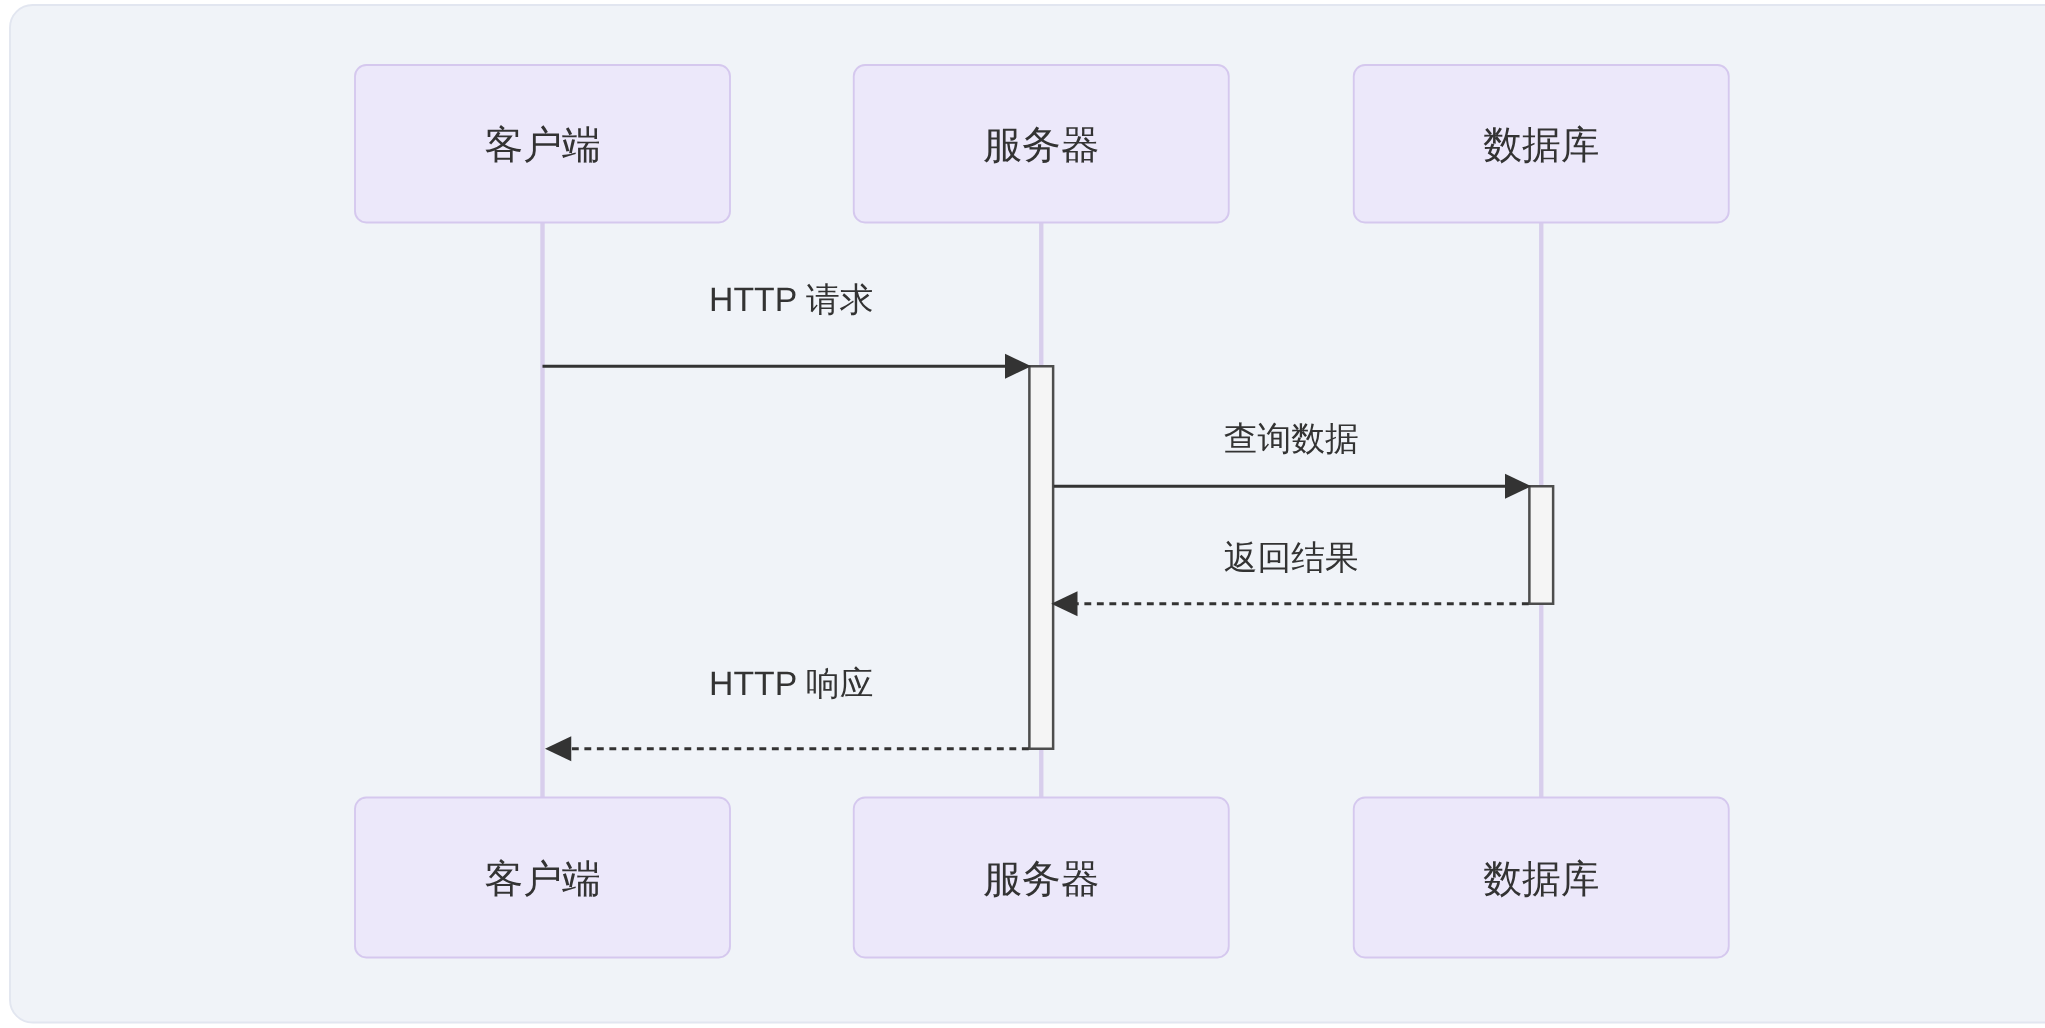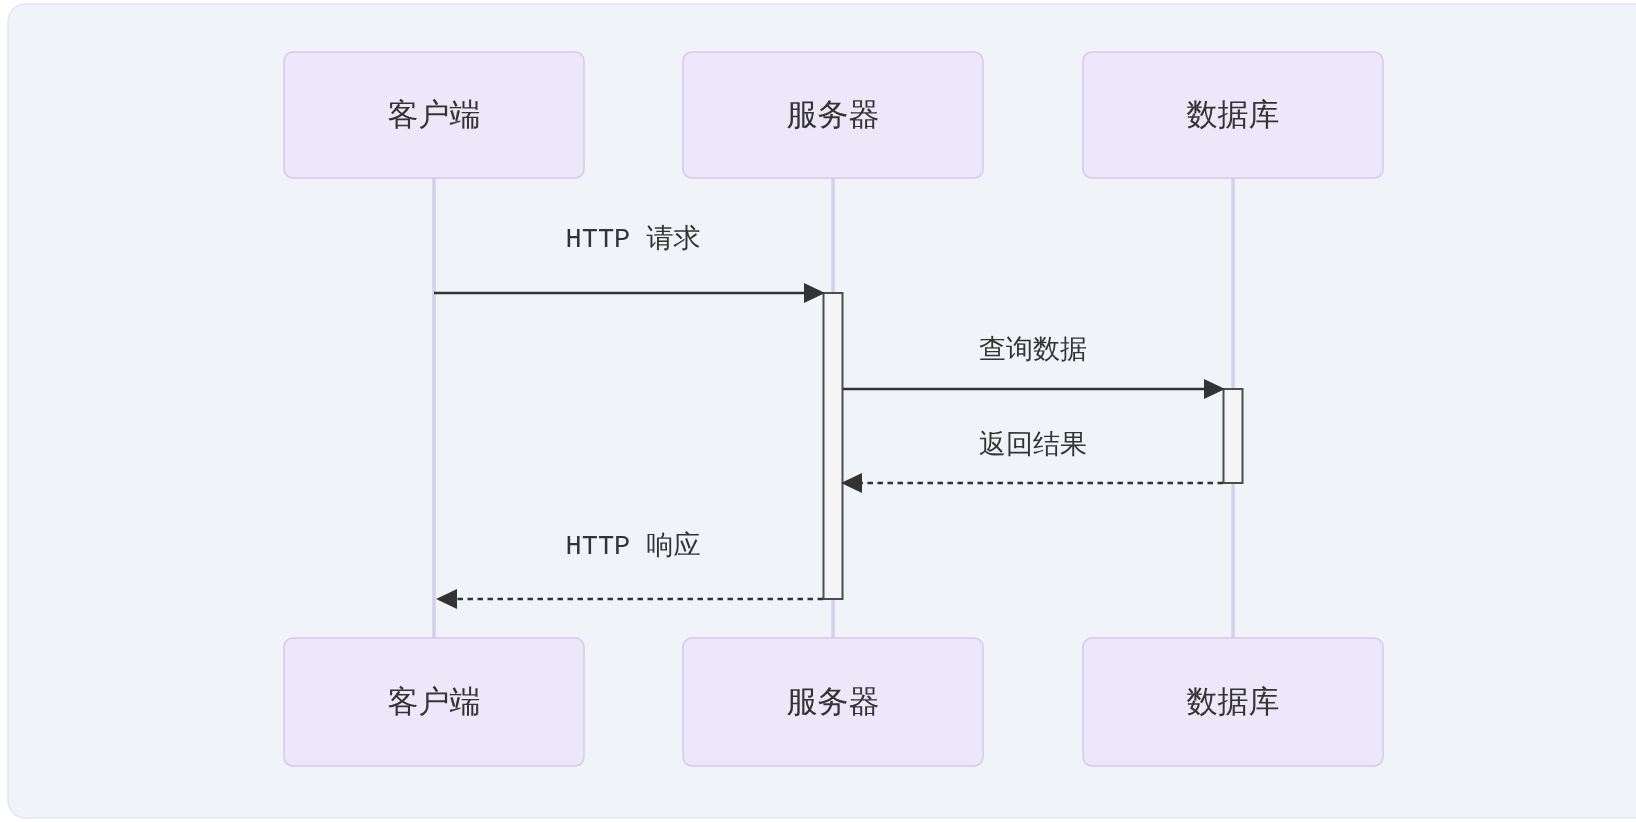--- a/index.html
+++ b/index.html
@@ -4,21 +4,21 @@
 <style>
   html, body {
     margin: 0;
     padding: 0;
     width: 1636px;
     height: 822px;
     background: var(--page-bg, #ffffff);
     overflow: hidden;
     font-family: "Liberation Sans", "DejaVu Sans", sans-serif;
   }
-  .stage { position: relative; width: 1636px; height: 822px; font-family: Liberation Mono, monospace; }
+  .stage { position: relative; width: 1636px; height: 822px; }
   svg { display: block; }
 
   .panel {
     fill: var(--panel-bg, #f0f3f8);
     stroke: var(--panel-border, #e2e6f0);
     stroke-width: 1.5;
   }
   .lifeline {
     stroke: var(--lifeline, #d8ceec);
     stroke-width: 3.5;

